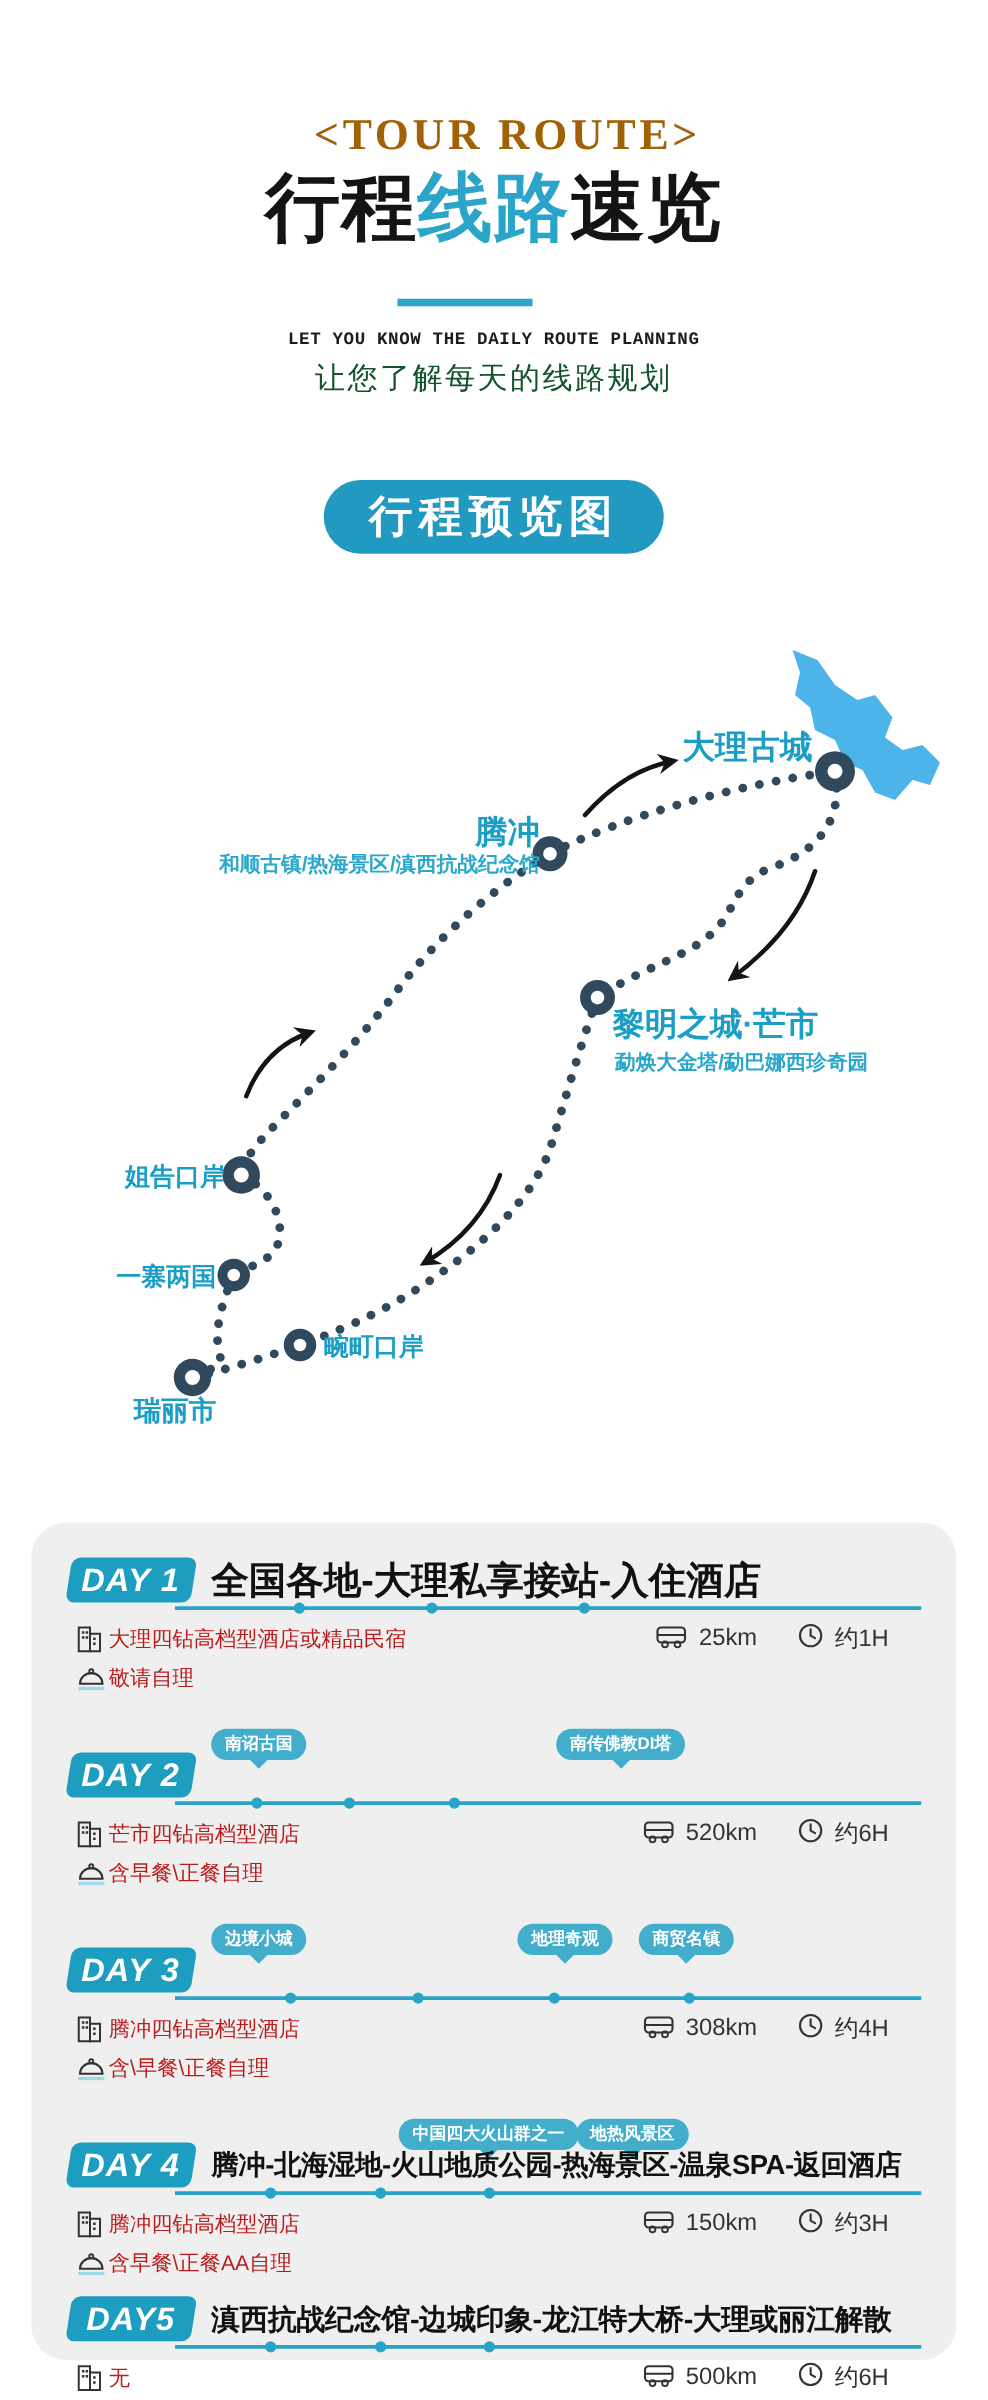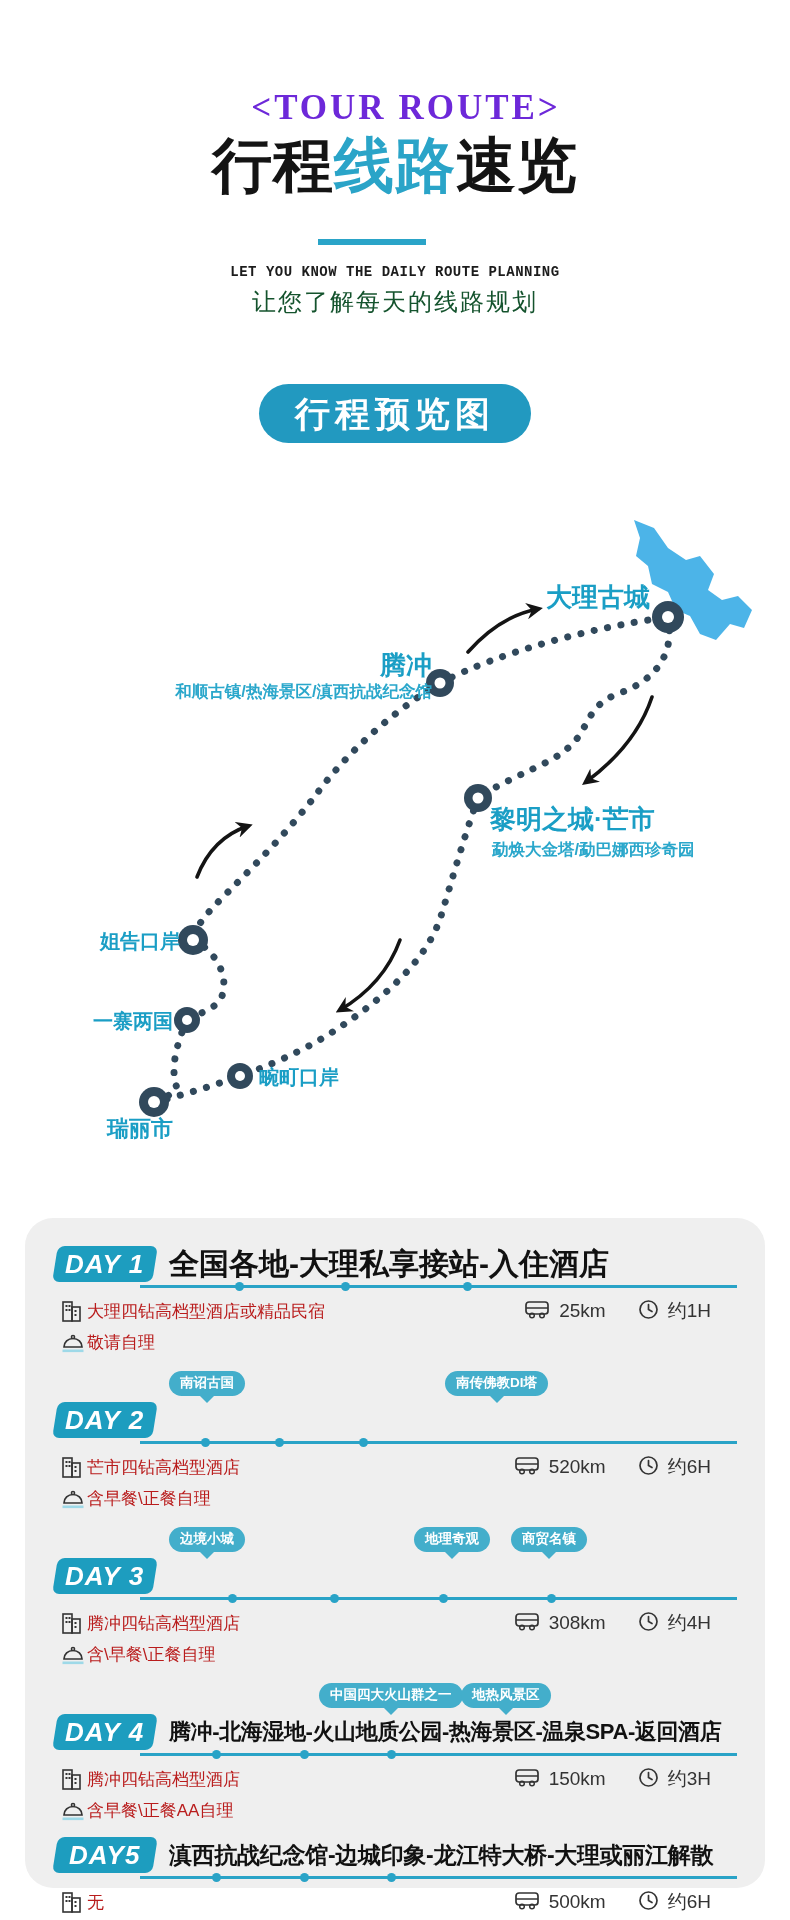--- a/index.html
+++ b/index.html
@@ -3,21 +3,21 @@
 <meta charset="utf-8">
 <style>
   html,body{margin:0;padding:0;background:#fff;}
   *{box-sizing:border-box;}
   #page{position:relative;width:790px;height:1920px;background:#ffffff;overflow:hidden;
         font-family:"Liberation Sans",sans-serif;}
 
   
   .kicker{position:absolute;top:88px;left:0;width:100%;text-align:center;
           font-family:"Liberation Serif",serif;font-size:35px;font-weight:700;
-          letter-spacing:3px;color:#6d28d9;padding-left:22px;}
+          letter-spacing:3px;color:#a16207;padding-left:22px;}
   .main-title{position:absolute;top:126px;left:0;width:100%;text-align:center;
           font-family:"Liberation Serif",serif;font-size:60px;font-weight:700;color:#141414;
           letter-spacing:1px;}
   .main-title .accent{color:#2AA4C8;}
   .title-underline{position:absolute;top:239px;left:318px;width:108px;height:6px;background:#2AA4C8;}
   .sub-en{position:absolute;top:264px;left:0;width:100%;text-align:center;
           font-family:Liberation Mono, monospace;font-size:14px;font-weight:700;
           letter-spacing:0.5px;color:#1c1c1c;}
   .sub-cn{position:absolute;top:286px;left:0;width:100%;text-align:center;
           font-family:"Liberation Serif",serif;font-size:24px;color:#14532d;letter-spacing:2px;}
@@ -30,21 +30,21 @@
   .map-wrap{position:absolute;top:400px;left:0;width:790px;height:770px;}
   .map-wrap svg{display:block;}
   .map-label{font-family:"Liberation Sans",sans-serif;font-weight:700;fill:#1A9EC5;}
   .map-sub{font-family:"Liberation Sans",sans-serif;font-weight:700;fill:#2AA7CB;}
 
   
   .card{position:absolute;top:1218px;left:25px;width:740px;height:670px;
         background:#efefef;border-radius:28px;padding:26px 0 0 30px;}
   .day{position:relative;margin:0 28px 13px 0;}
   .pills-row{position:relative;height:33px;}
-  .pill{position:absolute;top:4px;background:#43AECB;color:#fff;border-radius:999px;
+  .pill{position:absolute;top:16px;background:#43AECB;color:#fff;border-radius:999px;
         padding:3px 11px 4px;font-size:13.5px;font-weight:700;white-space:nowrap;}
   .pill::after{content:"";position:absolute;top:100%;left:50%;transform:translateX(-50%);
         border:7px solid transparent;border-top-color:#43AECB;border-bottom-width:0;}
   .title-row{display:flex;align-items:center;height:40px;position:relative;z-index:2;}
   .day-badge{flex:0 0 auto;width:100px;height:36px;background:#1D9DBF;border-radius:7px;
         transform:skewX(-9deg);display:flex;align-items:center;justify-content:center;}
   .day-badge span{transform:skewX(9deg);color:#fff;font-size:26px;font-weight:700;
         font-style:italic;letter-spacing:1px;white-space:nowrap;}
   .day-title{margin-left:14px;font-weight:700;color:#111;white-space:nowrap;}
   .d1 .day-title{font-size:30px;}

